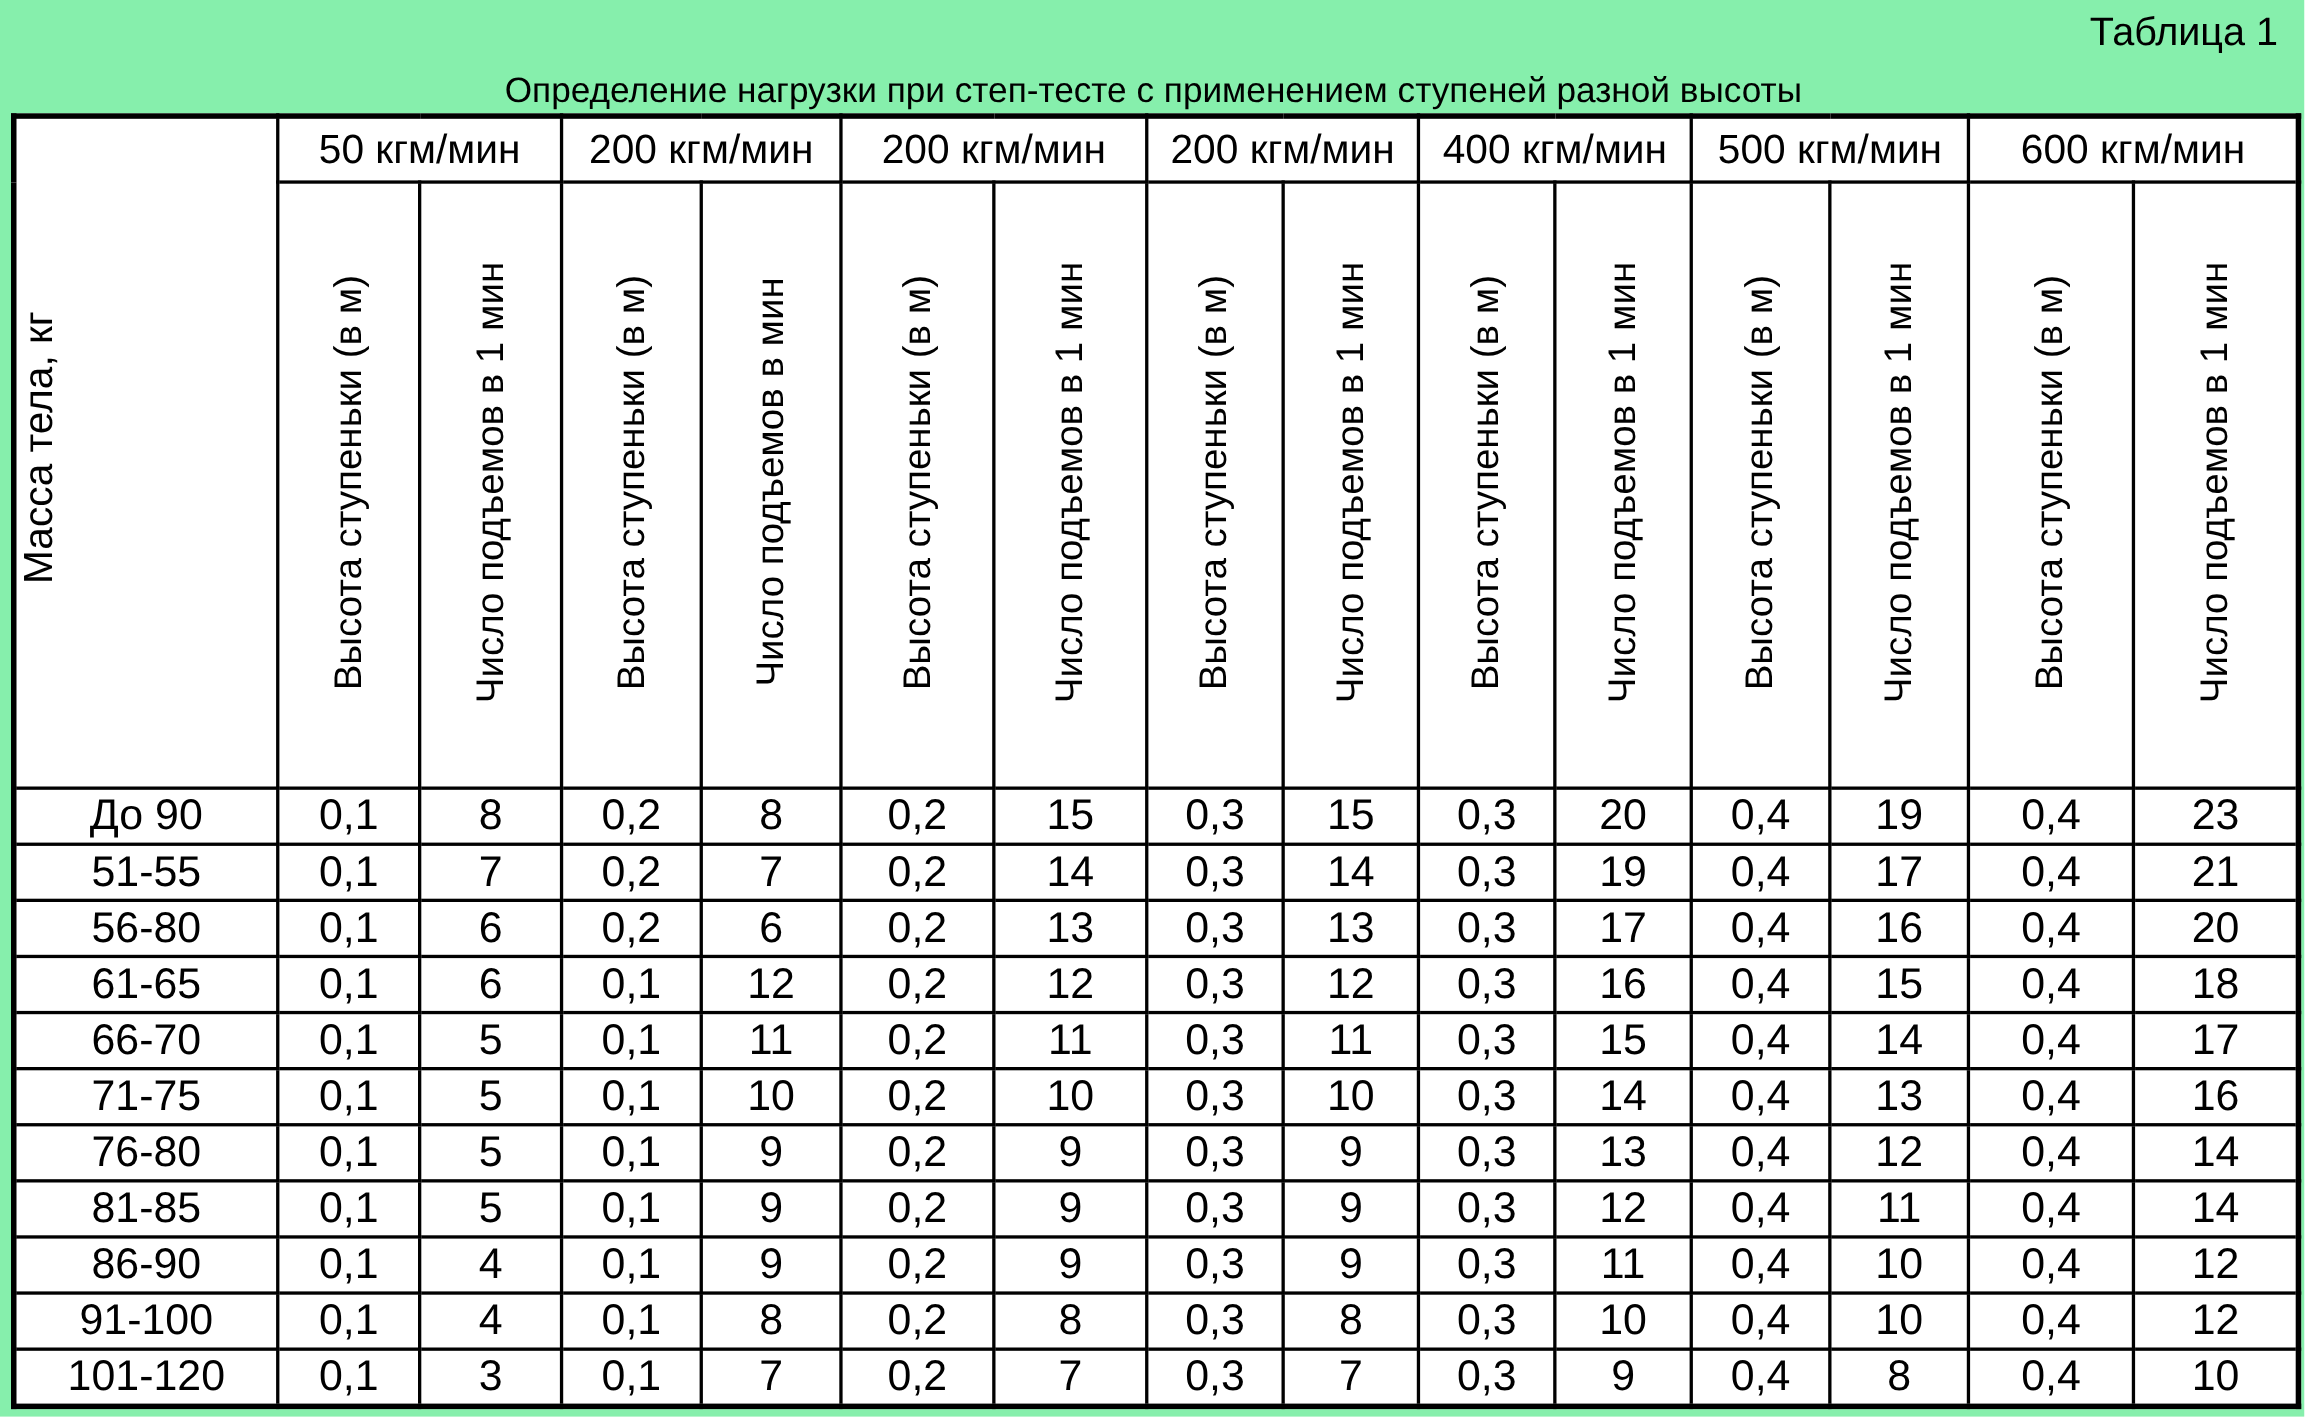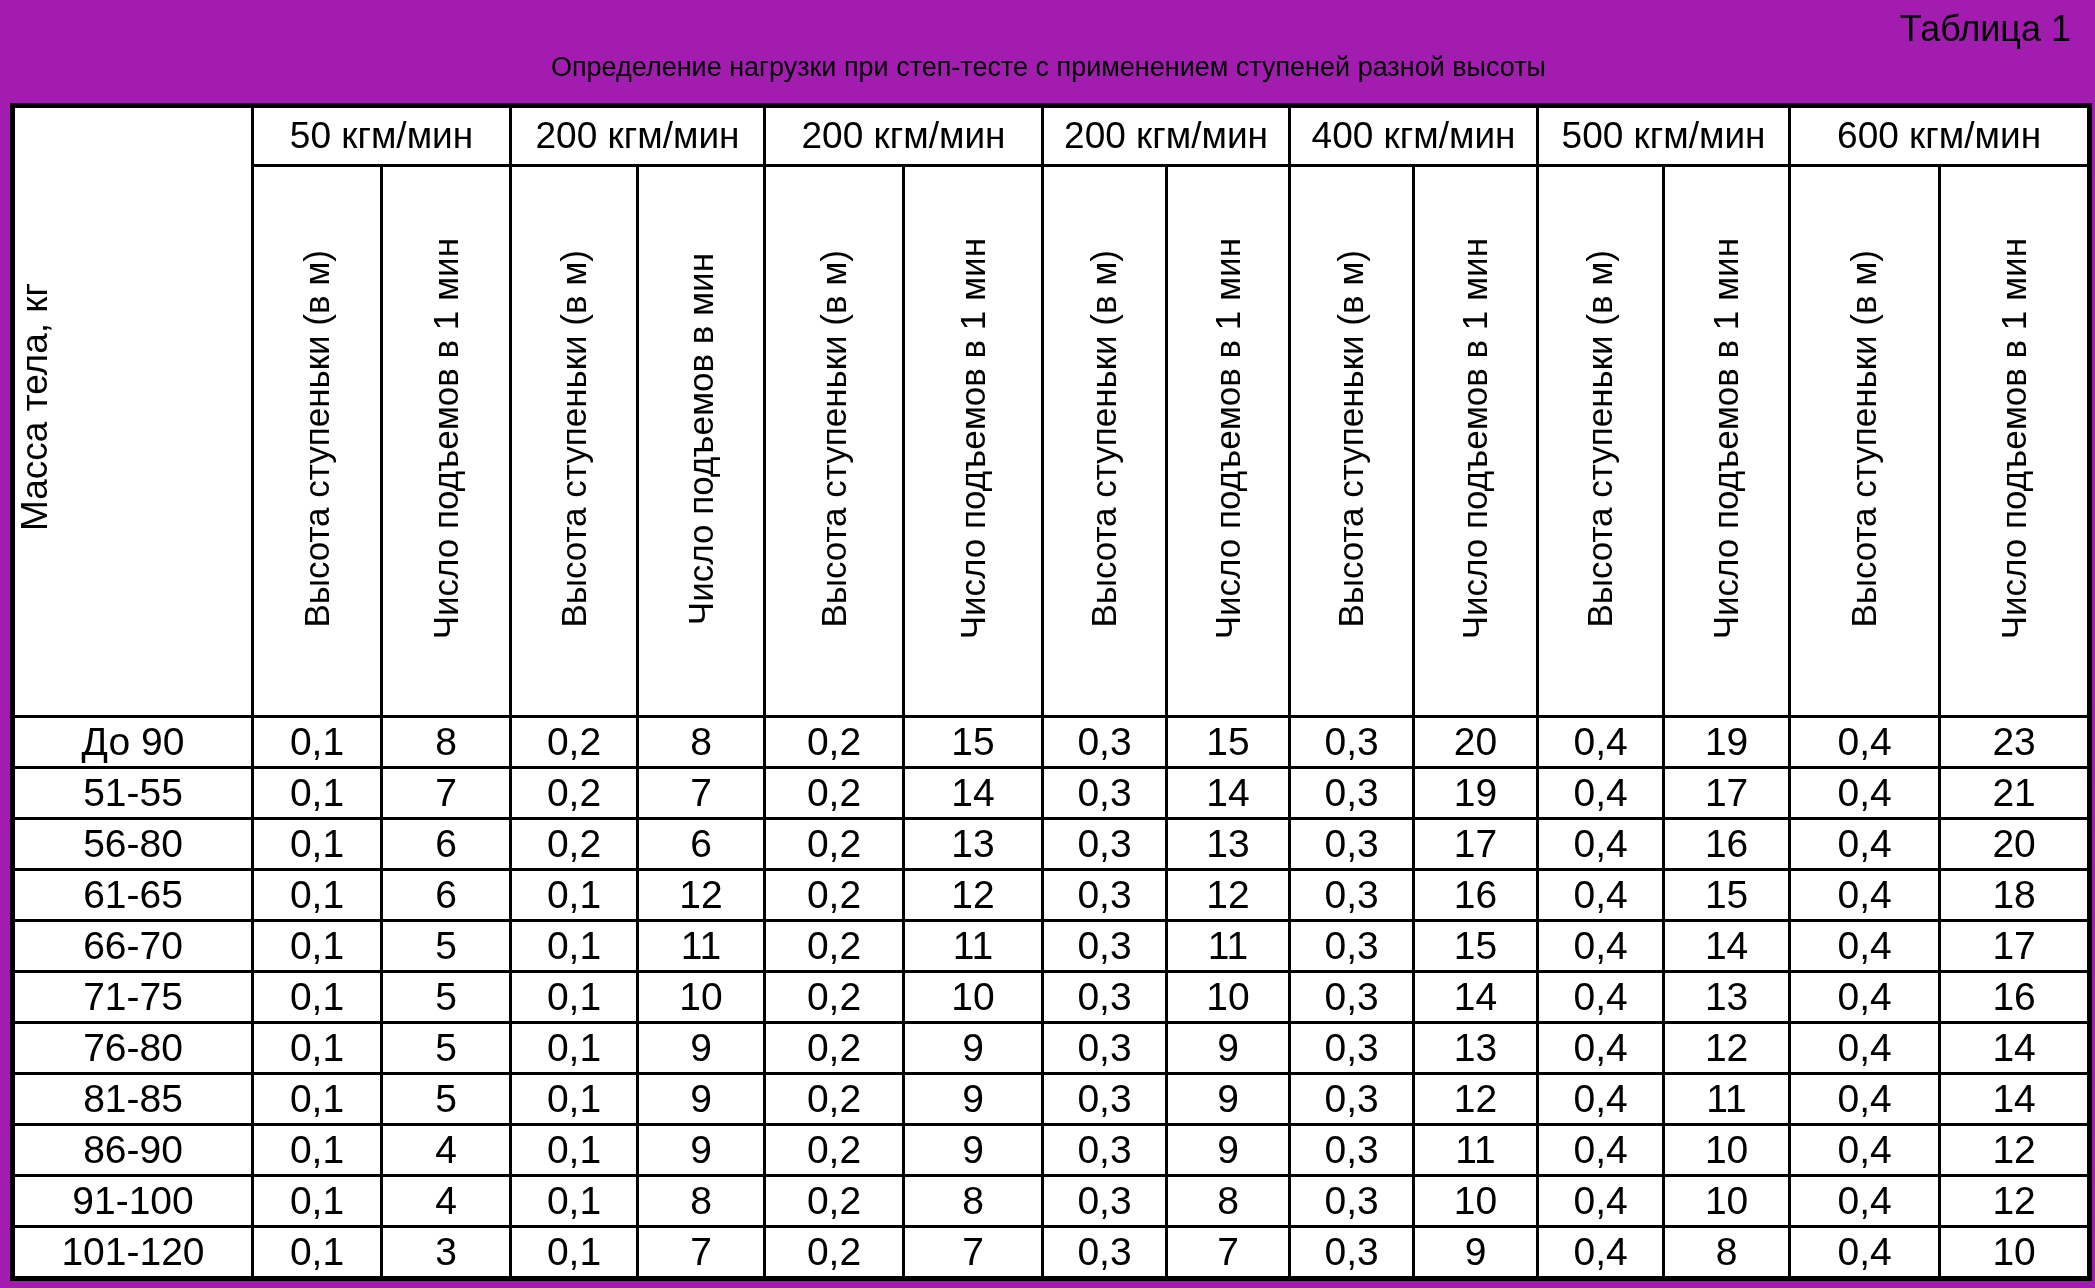--- a/index.html
+++ b/index.html
@@ -1,19 +1,19 @@
 <!DOCTYPE html>
 <html><head>
 <meta charset="utf-8">
 <style>
   html,body{margin:0;padding:0;background:#ffffff;}
   body{width:2095px;height:1288px;overflow:hidden;font-family:"Liberation Sans",sans-serif;color:#000;}
-  .page{position:relative;width:2095px;height:1288px;background:#a21caf;}
+  .page{position:relative;width:2095px;height:1288px;background:#86efac;}
   .table-label{position:absolute;top:8px;right:24px;font-size:36px;white-space:nowrap;}
-  .caption{position:absolute;top:52px;left:10px;width:2077px;text-align:center;font-size:27px;white-space:nowrap;}
+  .caption{position:absolute;top:64px;left:10px;width:2077px;text-align:center;font-size:32px;white-space:nowrap;}
   table.step{position:absolute;top:103px;left:10px;width:2077px;border-collapse:collapse;table-layout:fixed;background:#fff;}
   table.step,table.step th,table.step td{border:3px solid #000;}
   table.step{border-width:5px;}
   table.step th{font-weight:400;padding:0;}
   table.step td{padding:0;text-align:center;vertical-align:middle;font-size:39px;}
   tr.group-row th{height:56px;font-size:37px;vertical-align:middle;white-space:nowrap;}
   tr.sub-row th{height:548px;text-align:center;vertical-align:middle;}
   tbody td{height:48px;}
   .vert{writing-mode:vertical-rl;transform:rotate(180deg);white-space:nowrap;display:inline-block;font-size:35px;line-height:1.1;}
   th.mass-th{text-align:left;vertical-align:middle;padding-left:16px;}

